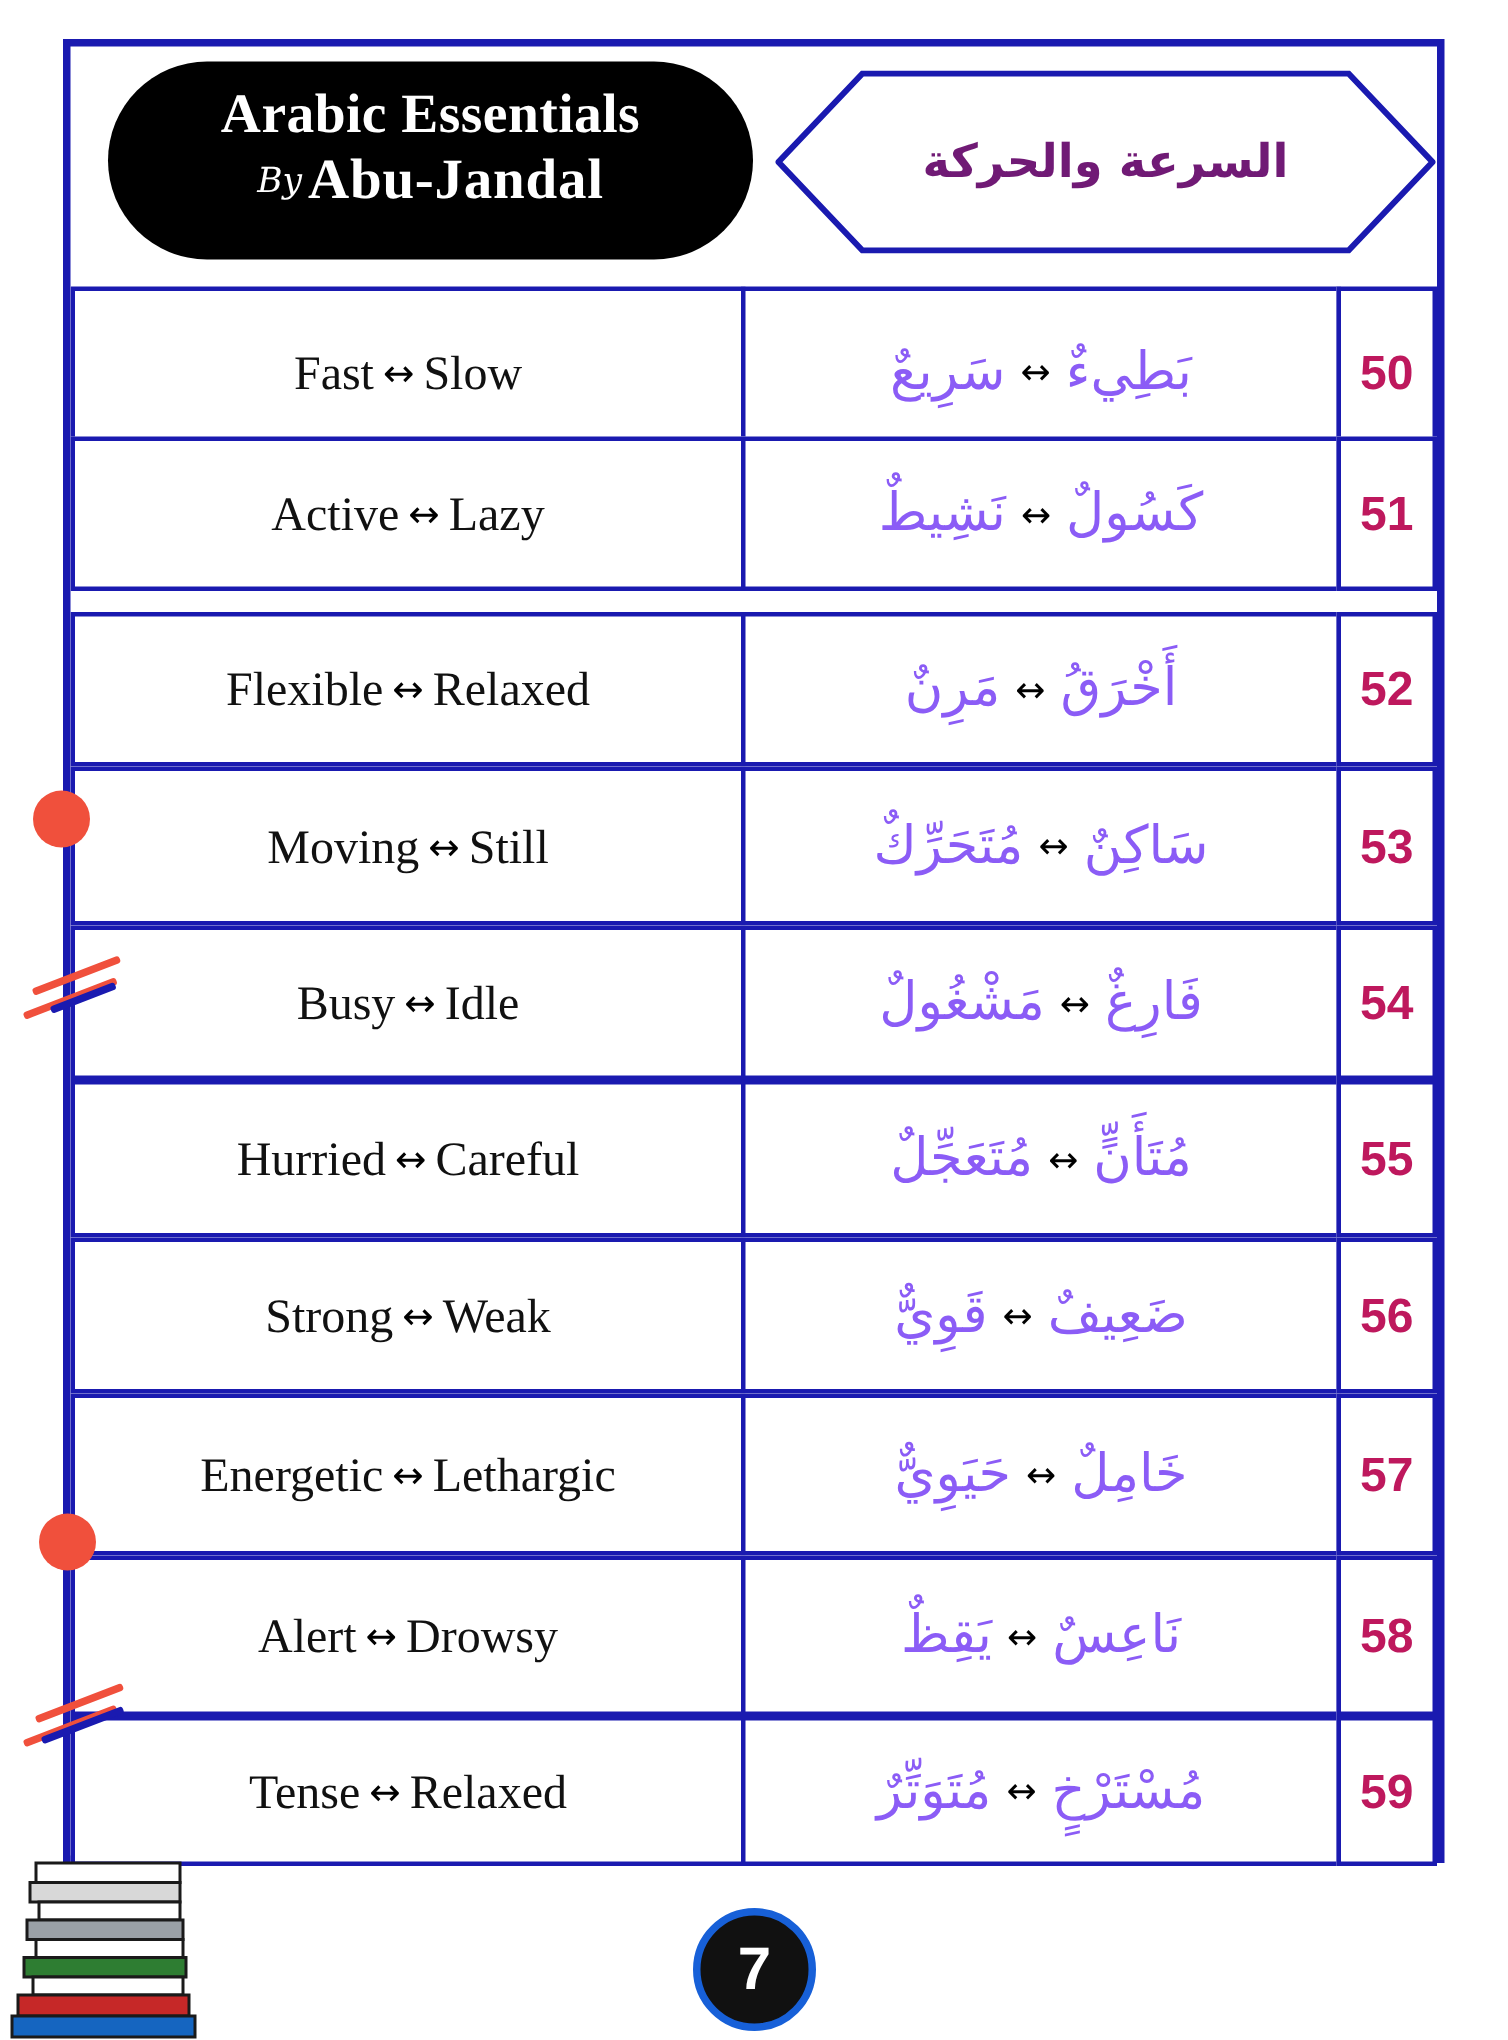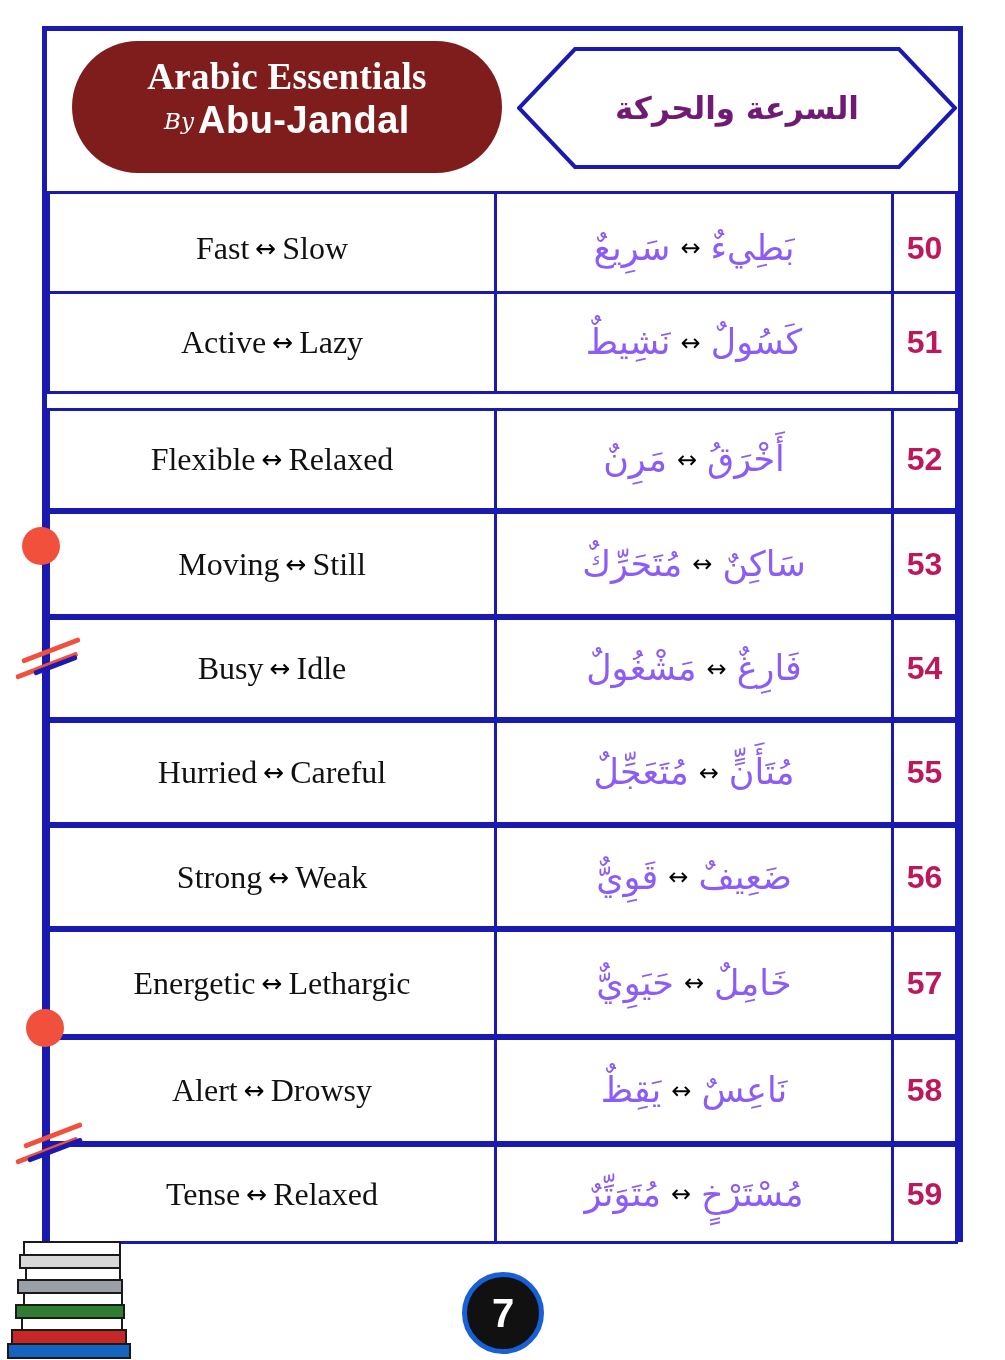--- a/index.html
+++ b/index.html
@@ -35,21 +35,21 @@
     height: 152px;
     box-sizing: border-box;
   }
 
   .brand-pill {
     position: absolute;
     left: 25px;
     top: 10px;
     width: 430px;
     height: 132px;
-    background: #7f1d1d;
+    background: #000000;
     border-radius: 66px;
     color: #ffffff;
     text-align: center;
     box-sizing: border-box;
   }
   .brand-title {
     font-family: "Liberation Serif", serif;
     font-weight: bold;
     font-size: 37px;
     letter-spacing: 0.3px;
@@ -62,21 +62,21 @@
     white-space: nowrap;
   }
   .brand-by {
     font-family: "DejaVu Serif", serif;
     font-style: italic;
     font-size: 23px;
     vertical-align: 4px;
     margin-right: 4px;
   }
   .brand-author {
-    font-family: Liberation Sans, sans-serif;
+    font-family: Liberation Serif, serif;
     font-weight: bold;
     font-size: 38px;
     letter-spacing: 0.5px;
   }
 
   
   .topic-hex {
     position: absolute;
     left: 470px;
     top: 16px;

